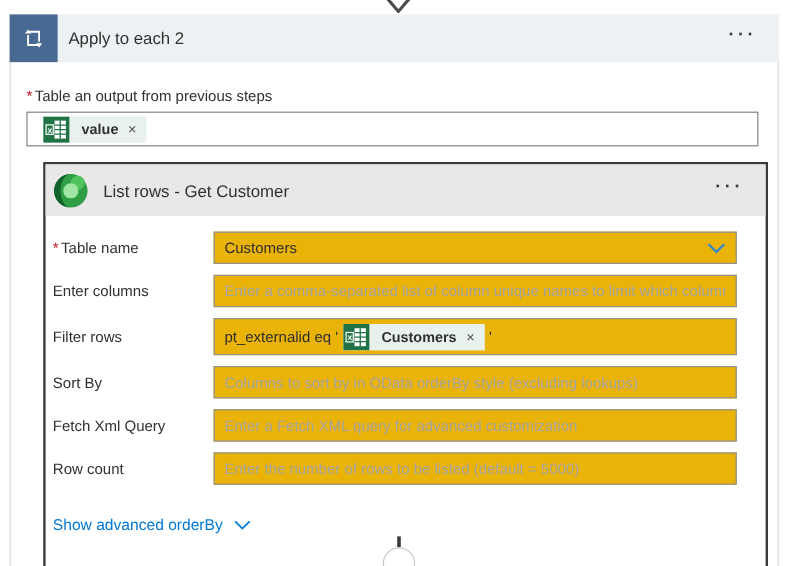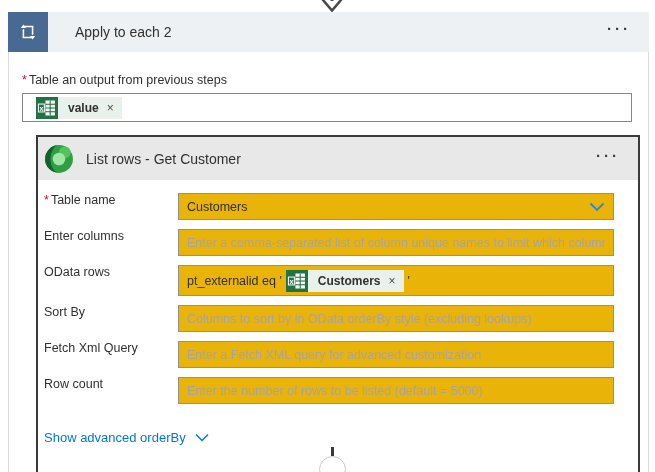--- a/index.html
+++ b/index.html
@@ -17,21 +17,21 @@
 
   
   .scope { position:absolute; left:8px; top:12px; width:641px; height:460px; }
   .scope-header {
     height:40px; background:#eef1f4; display:flex; align-items:center; cursor:pointer;
   }
   .scope-icon {
     width:40px; height:40px; background:#486991; flex-shrink:0;
     display:flex; align-items:center; justify-content:center;
   }
-  .scope-title { margin-left:27px; font-size:14px; color:#30302e; flex:1; }
+  .scope-title { margin-left:9px; font-size:14px; color:#30302e; flex:1; }
   .menu-dots {
     padding:0 18px 6px 10px; color:#3b3a39; font-size:15px; font-weight:bold;
     letter-spacing:3px; cursor:pointer; line-height:40px;
   }
   .scope-body {
     position:absolute; top:40px; left:0; right:0; bottom:0;
     border-left:1px solid #d9dbdd; border-right:1px solid #d9dbdd; background:#fff;
   }
 
   .output-label { margin:21px 0 6px 13px; font-size:12.5px; color:#30302e; }
@@ -51,21 +51,21 @@
   .card {
     position:absolute; left:27px; top:83px; width:604px; height:384px;
     border:2px solid #3b3a39; background:#fff;
   }
   .card-header { height:43px; background:#e8e8e8; display:flex; align-items:center; cursor:pointer; }
   .dv-icon { margin-left:3px; flex-shrink:0; }
   .card-title { margin-left:9px; font-size:14px; color:#30302e; flex:1; }
   .card-header .menu-dots { line-height:43px; }
 
   .card-form { padding:13px 0 0 6px; }
-  .frow { display:flex; margin-bottom:9px; }
+  .frow { display:flex; align-items:center; margin-bottom:9px; }
   .flabel { width:134px; flex-shrink:0; font-size:12.5px; color:#30302e; }
   .fbox {
     width:436px; height:27px; border:1px solid #919191; background:#eab308;
     display:flex; align-items:center; padding:0 8px; font-size:12.5px; color:#30302e;
   }
   input.fbox { font-family:"Liberation Sans", sans-serif; outline:none; white-space:nowrap; overflow:hidden; }
   input.fbox::placeholder { color:#a6a4a2; opacity:1; }
   .dropdown { justify-content:space-between; cursor:pointer; }
   .filter-box { height:31px; cursor:text; }
   .filter-text { white-space:nowrap; }
@@ -157,21 +157,21 @@
             </svg>
           </div>
         </div>
 
         <div class="frow">
           <div class="flabel">Enter columns</div>
           <input class="fbox" readonly="" placeholder="Enter a comma-separated list of column unique names to limit which columns are listed" style="">
         </div>
 
         <div class="frow">
-          <div class="flabel">OData rows</div>
+          <div class="flabel">Filter rows</div>
           <div class="fbox filter-box">
             <span class="filter-text">pt_externalid eq '</span>
             <span class="token">
               <svg width="22" height="22" viewBox="0 0 20 20">
                 <rect width="20" height="20" fill="#217346"></rect>
                 <rect x="8.6" y="3.2" width="8.6" height="13.6" fill="#fff"></rect>
                 <g stroke="#217346" stroke-width="1">
                   <line x1="8.6" y1="6.6" x2="17.2" y2="6.6"></line>
                   <line x1="8.6" y1="10" x2="17.2" y2="10"></line>
                   <line x1="8.6" y1="13.4" x2="17.2" y2="13.4"></line>

